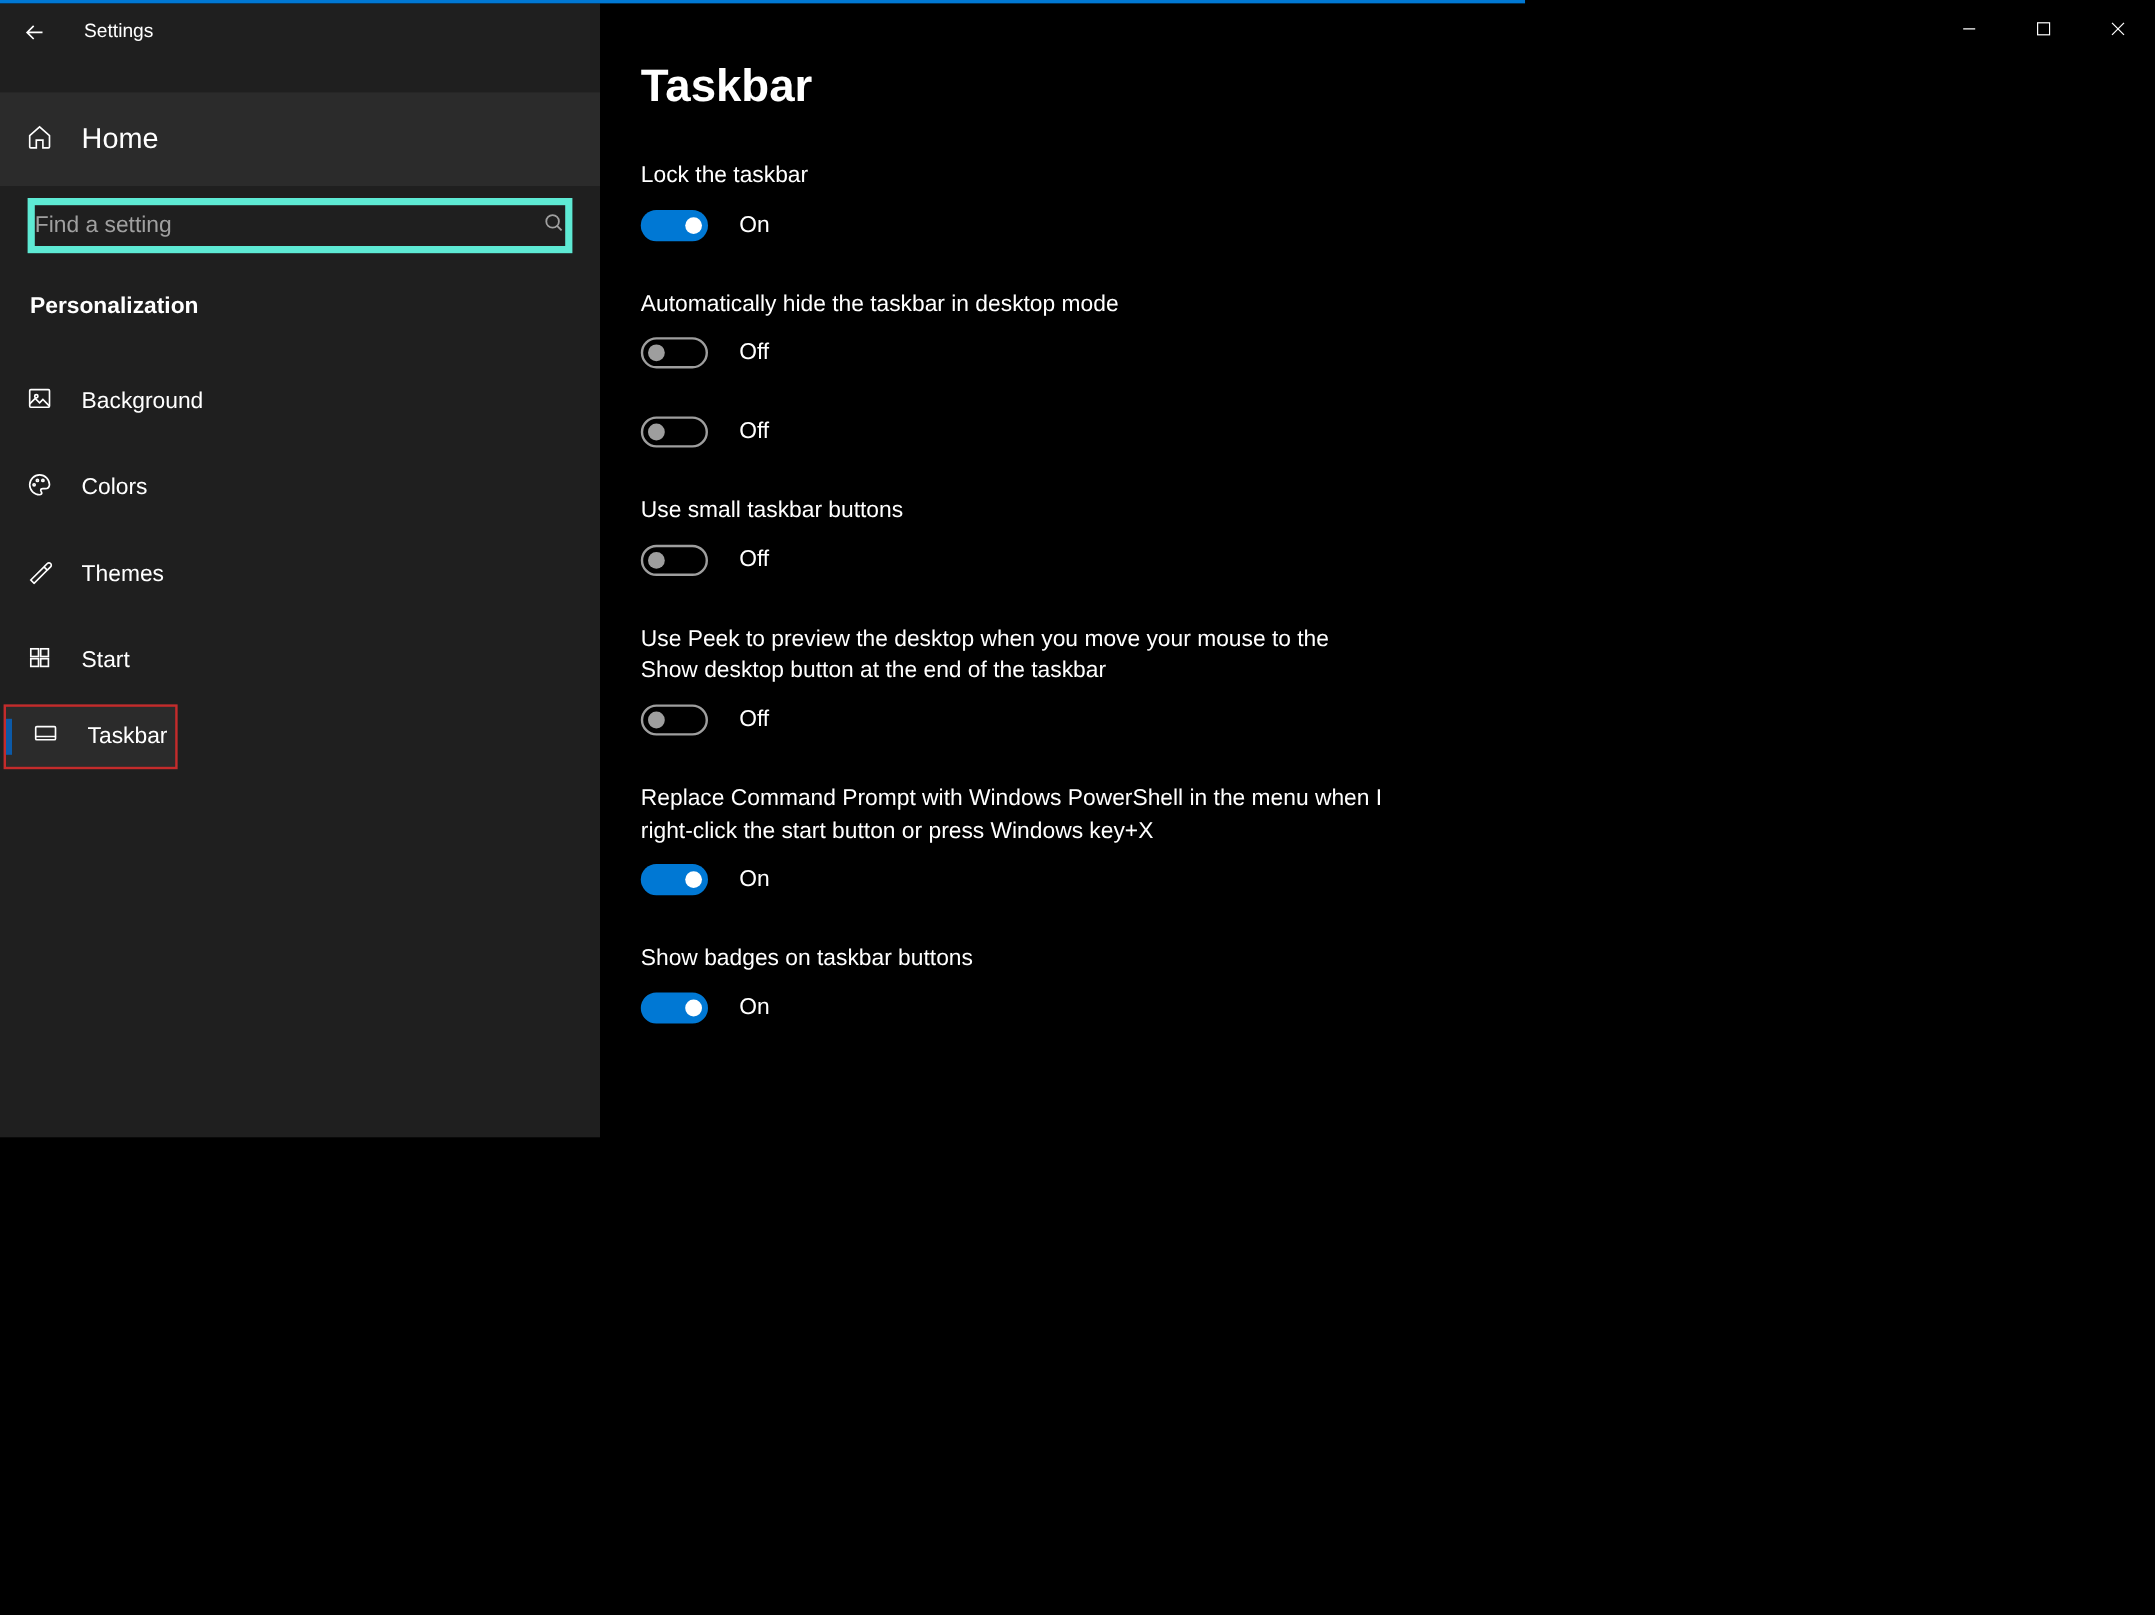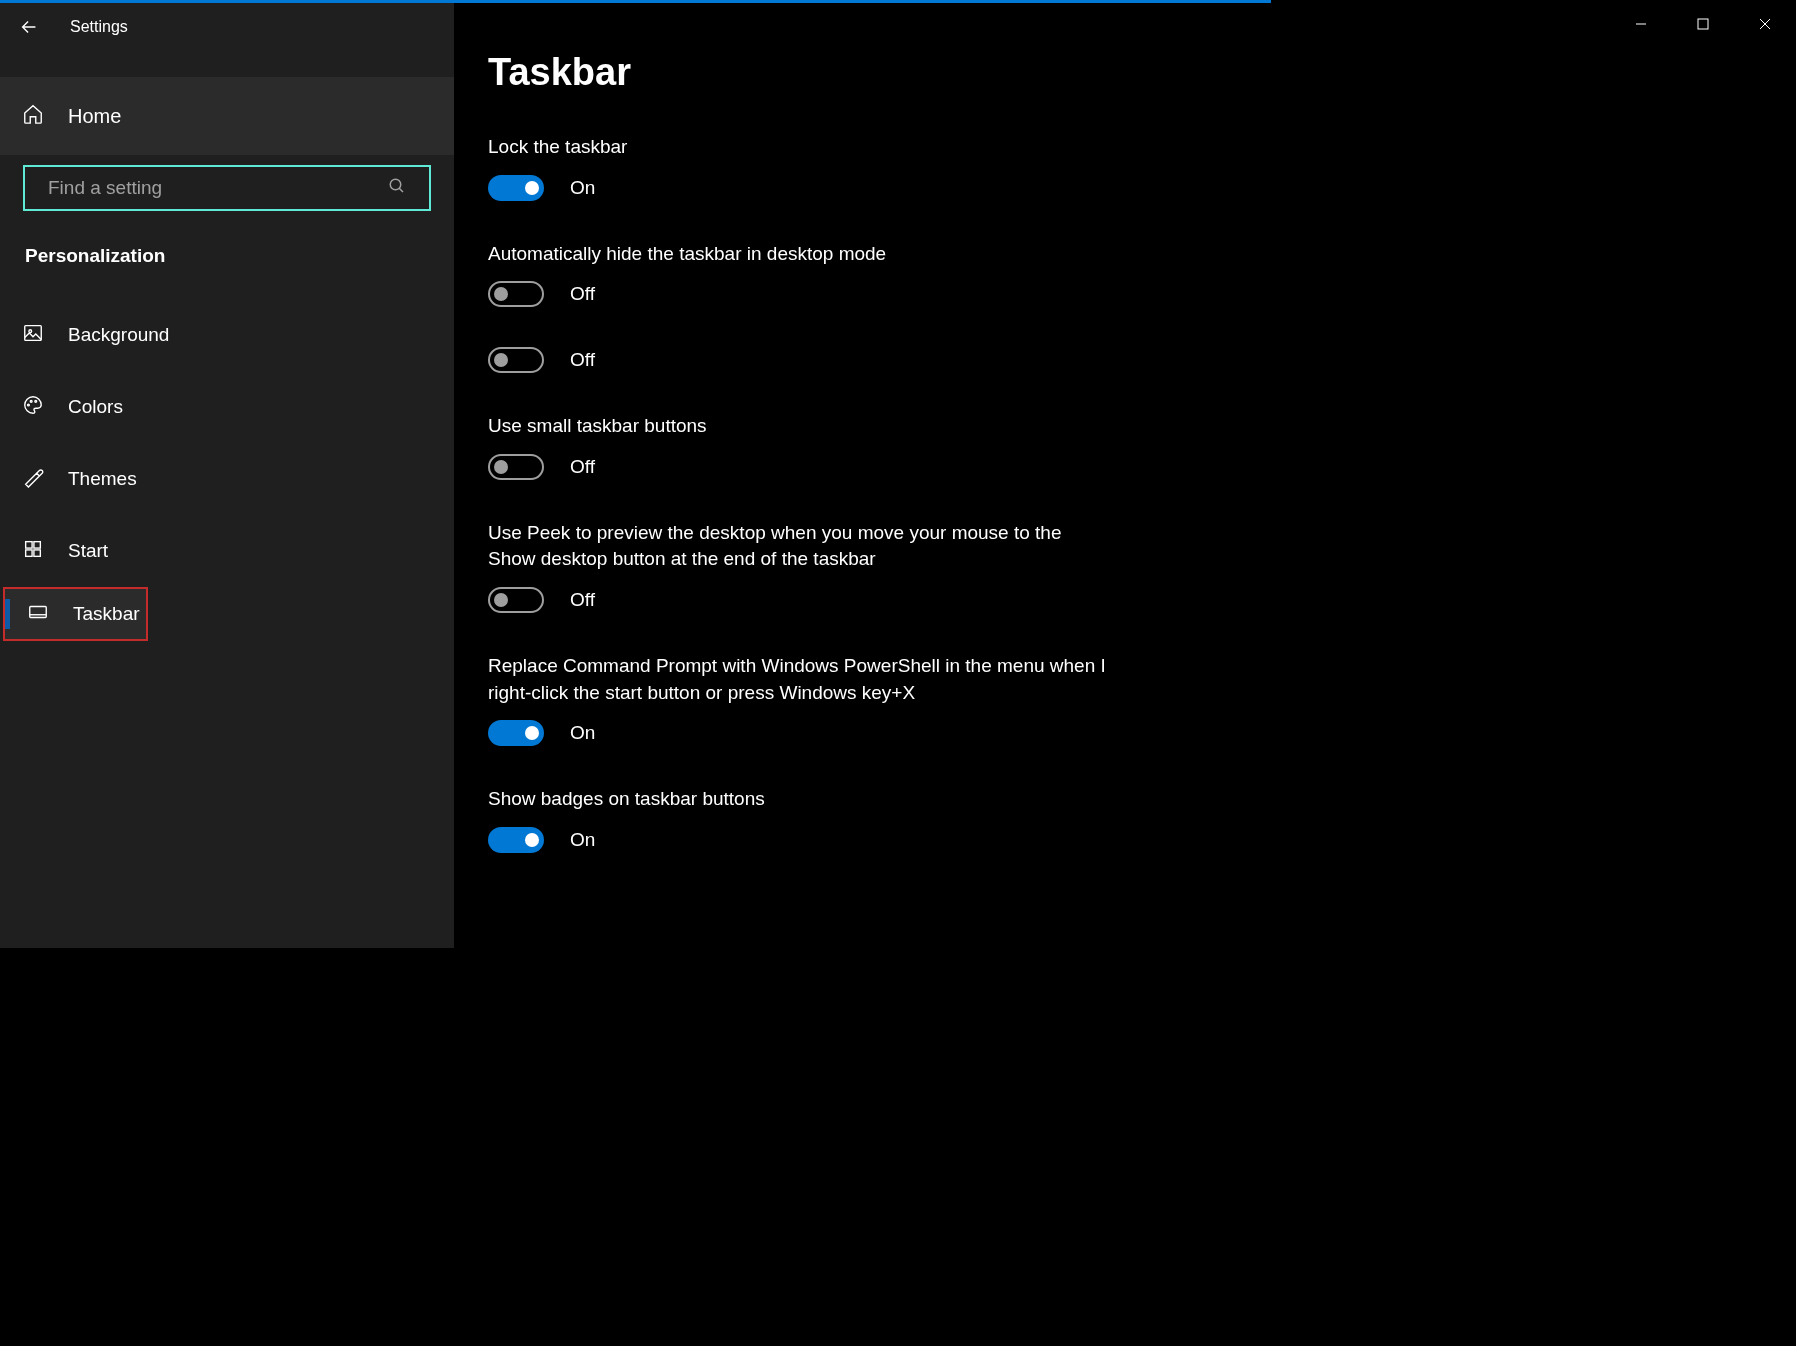--- a/index.html
+++ b/index.html
@@ -1,28 +1,28 @@
 <!DOCTYPE html>
 <html><head>
 <meta charset="utf-8">
 <style>
 * { margin: 0; padding: 0; box-sizing: border-box; font-family: "Segoe UI", sans-serif; }
 body { background: #000; color: #fff; width: 1271px; height: 948px; overflow: hidden; }
 .titlebar-accent { height: 3px; background: #0078d4; }
 .window { display: flex; height: calc(100% - 3px); }
-.sidebar { width: 454px; background: #1f1f1f; display: flex; flex-direction: column; }
+.sidebar { width: 500px; background: #1f1f1f; display: flex; flex-direction: column; }
 .header { display: flex; align-items: center; height: 48px; padding: 0 8px; }
 .back-btn { width: 42px; height: 42px; display: flex; align-items: center; justify-content: center; cursor: pointer; }
 .app-title { font-size: 16px; font-weight: 400; margin-left: 20px; }
 .winbtns { position: absolute; right: 0; top: 3px; display: flex; }
 .winbtn { width: 62px; height: 42px; display: flex; align-items: center; justify-content: center; cursor: pointer; background: #000; }
 .home-item { display: flex; align-items: center; height: 78px; padding: 0 22px; background: #2b2b2b; cursor: pointer; margin-top: 26px; }
-.home-item .label { font-size: 20px; margin-left: 24px; }
+.home-item .label { font-size: 24px; margin-left: 24px; }
 .search-wrap { margin: 10px 23px 0 23px; }
-.search-box { width: 100%; height: 46px; background: #1f1f1f; border: 2px solid #5eead4; display: flex; align-items: center; padding: 0 23px; }
+.search-box { width: 100%; height: 46px; background: #1f1f1f; border: 6px solid #5eead4; display: flex; align-items: center; padding: 0 0; }
 .search-input { flex: 1; background: transparent; border: none; outline: none; color: #fff; font-size: 19px; }
 .search-input::placeholder { color: #a0a0a0; }
 .section-label { font-size: 19px; font-weight: 600; margin: 34px 0 8px 25px; color: #fff; }
 .nav { margin-top: 24px; }
 .nav-item { display: flex; align-items: center; height: 72px; padding: 0 22px; cursor: pointer; font-size: 19px; position: relative; }
 .nav-item .label { margin-left: 24px; }
 .nav-item.selected { background: #2b2b2b; }
 .nav-item.selected::before { content: ""; position: absolute; left: 0; top: 10px; bottom: 10px; width: 5px; background: #0c5aa8; }
 .highlight-box { border: 2px solid #c42b2b; pointer-events: none; }
 .content { flex: 1; background: #000; padding: 48px 56px 0 34px; overflow: hidden; }

